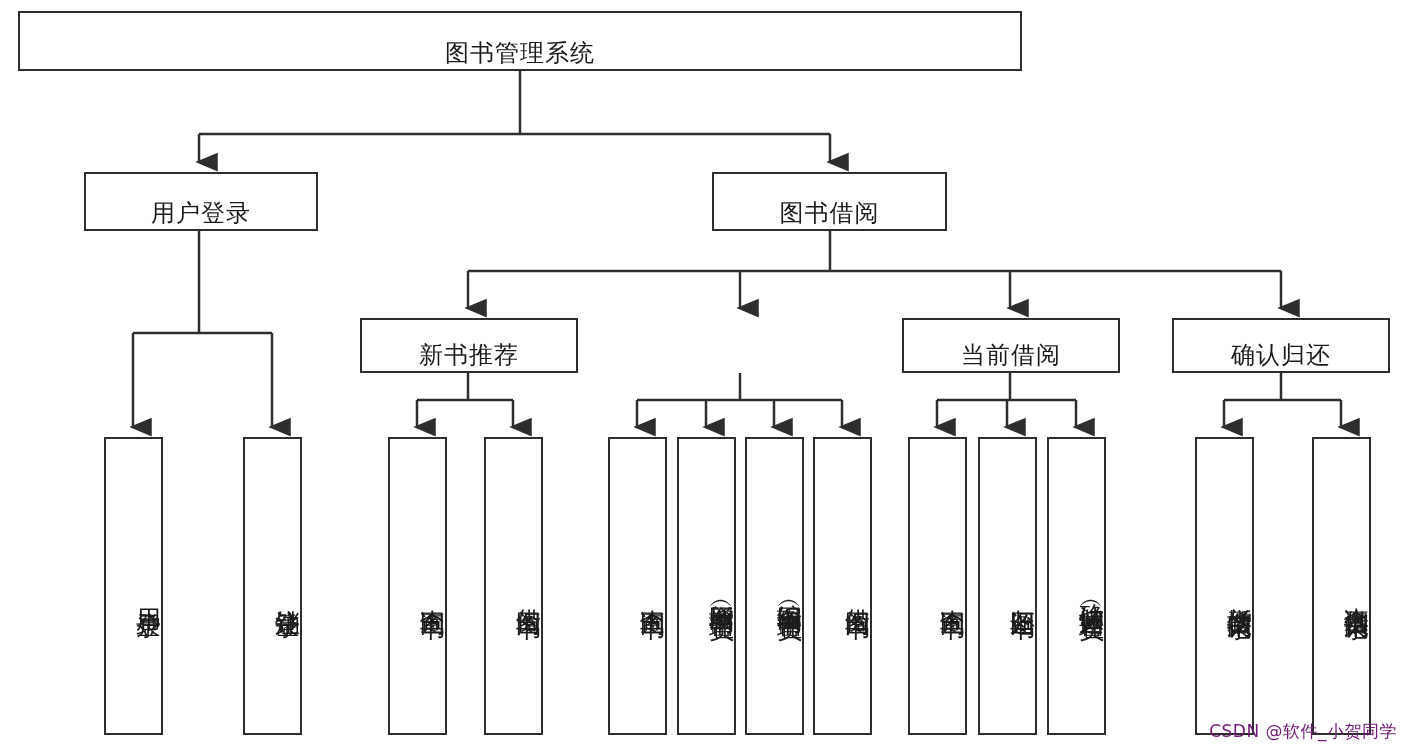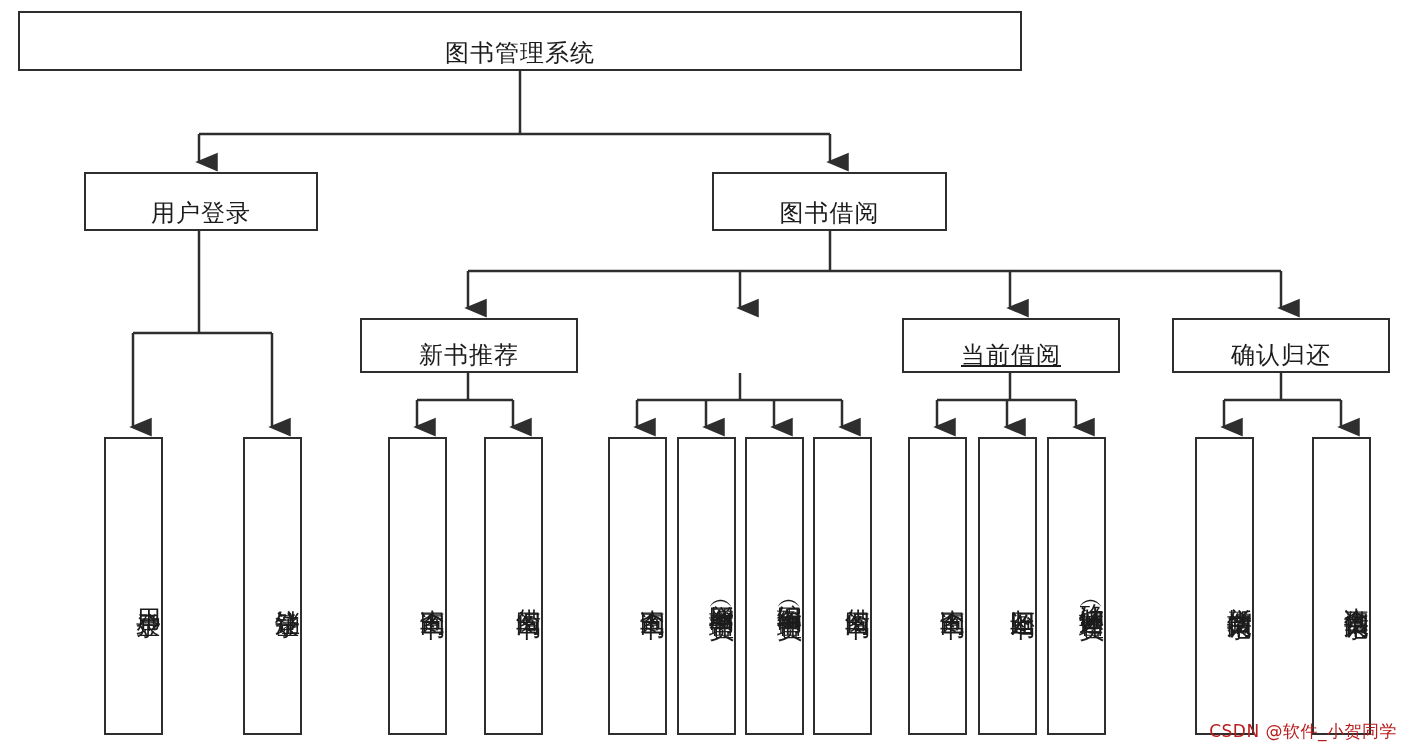--- a/index.html
+++ b/index.html
@@ -51,21 +51,21 @@
   .node.vert .vtext {
     writing-mode: vertical-rl;
     text-orientation: upright;
     white-space: nowrap;
   }
   #watermark {
     position: absolute;
     right: 8px;
     bottom: 4px;
     font-size: 17px;
-    color: #b91c1c;
+    color: #701a75;
     letter-spacing: 0.5px;
     white-space: nowrap;
     pointer-events: none;
   }
 </style>
 </head>
 <body>
 
 <div id="canvas">
 
@@ -126,21 +126,21 @@
   <div class="node horiz" style="left:84px; top:172px; width:234px; height:59px;">
     <span>用户登录</span>
   </div>
   <div class="node horiz" style="left:712px; top:172px; width:235px; height:59px;">
     <span>图书借阅</span>
   </div>
 
   <div class="node horiz" style="left:360px; top:318px; width:218px; height:55px;">
     <span>新书推荐</span>
   </div>
-  <div class="node horiz" style="left:902px; top:318px; width:218px; height:55px;text-decoration:underline;">
+  <div class="node horiz" style="left:902px; top:318px; width:218px; height:55px;">
     <span>当前借阅</span>
   </div>
   <div class="node horiz" style="left:1172px; top:318px; width:218px; height:55px;">
     <span>确认归还</span>
   </div>
 
   <div class="node vert" style="left:104px; top:437px; width:59px; height:298px;">
     <span class="vtext">用户登录</span>
   </div>
   <div class="node vert" style="left:243px; top:437px; width:59px; height:298px;">

